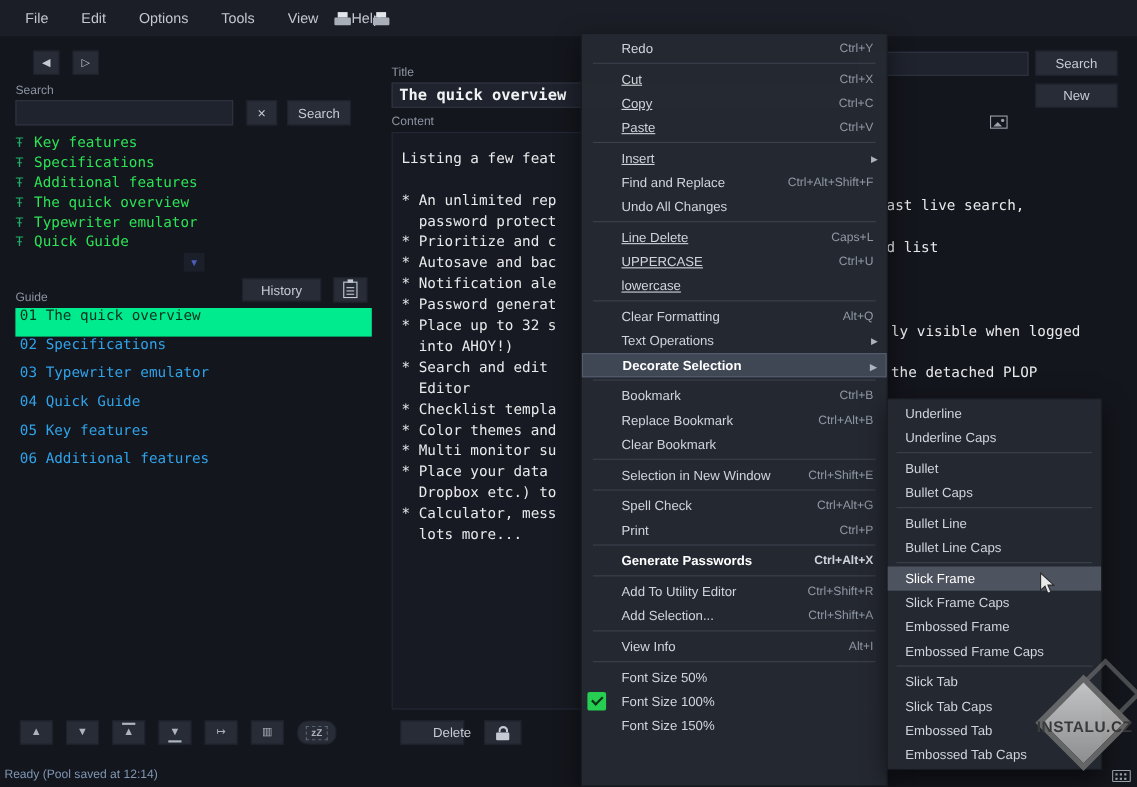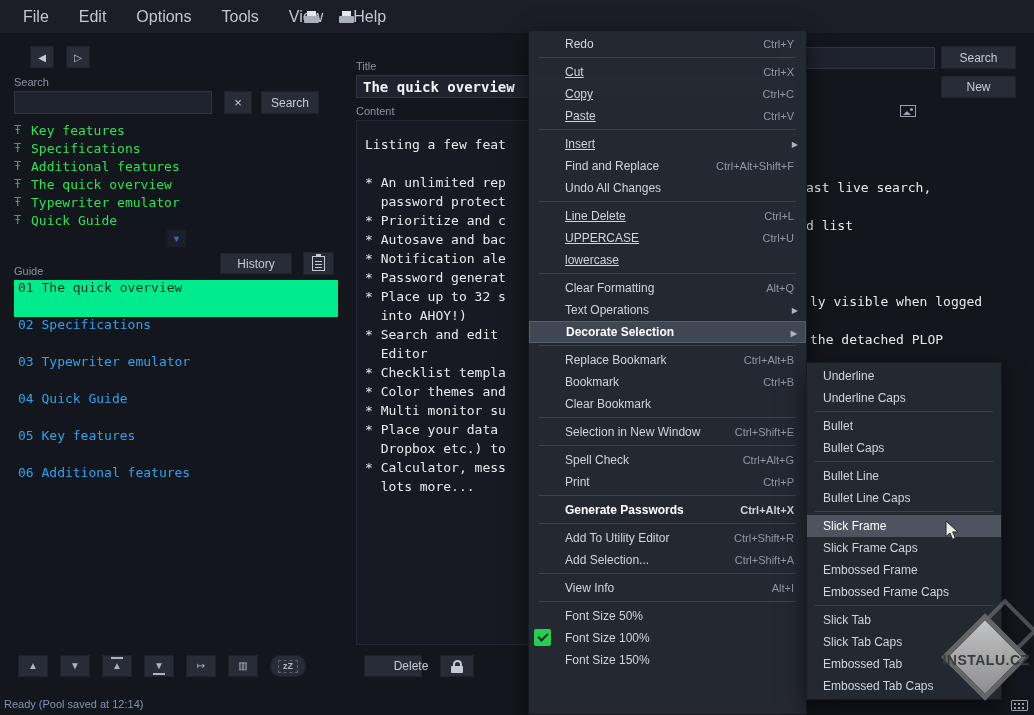--- a/index.html
+++ b/index.html
@@ -7,21 +7,21 @@
   body {
     position:relative; overflow:hidden;
     background:#14161d; color:#c9ced6;
     font-family:"Liberation Sans", sans-serif;
   }
   .abs { position:absolute; }
 
   
   .menubar { left:0; top:0; width:1034px; height:33px; background:#1b1e26; }
   .menubar-items { display:flex; height:33px; align-items:center; padding-left:8px; }
-  .mitem { padding:0 15px; font-size:16px; color:#c3c8d0; height:33px; display:flex; align-items:center; cursor:default; }
+  .mitem { padding:0 15px; font-size:13px; color:#c3c8d0; height:33px; display:flex; align-items:center; cursor:default; }
   .mb-icons { position:absolute; left:304px; top:0; height:33px; display:flex; align-items:center; gap:20px; }
   .printer { width:15px; height:12px; position:relative; display:inline-block; }
   .printer::before { content:""; position:absolute; left:3px; top:0; width:9px; height:5px; background:#e2e5ea; }
   .printer::after  { content:""; position:absolute; left:0; bottom:0; width:15px; height:7px; background:#a9afb9; border-radius:1px; }
 
   
   .btn { background:#272c37; border:1px solid #1e222b; color:#c6cbd3;
          font-family:"Liberation Sans", sans-serif; font-size:12px;
          display:flex; align-items:center; justify-content:center; cursor:default; }
   .input { background:#1f232d; border:1px solid #2f3542; color:#e4e6ea;
@@ -46,21 +46,21 @@
 
   .pinned-label { left:14px; top:265px; }
   .history-btn  { left:220px; top:253px; width:72px; height:21px; }
   .clipboard-btn{ left:303px; top:252px; width:31px; height:23px; }
   .clip { width:13px; height:15px; border:1px solid #c6cbd3; position:relative; display:inline-block; }
   .clip::before { content:""; position:absolute; top:-3px; left:3px; width:5px; height:3px; background:#c6cbd3; }
   .clip::after  { content:""; position:absolute; left:2px; top:4px; width:7px; height:1px; background:#c6cbd3;
                   box-shadow:0 3px 0 #c6cbd3, 0 6px 0 #c6cbd3; }
 
   .pinned { left:14px; top:280px; width:324px; }
-  .pinned-row { height:37px; line-height:19px; padding-left:4px; white-space:pre;
+  .pinned-row { height:26px; line-height:19px; padding-left:4px; white-space:pre;
                 font:13px "DejaVu Sans Mono", monospace; color:#2fa3ea; cursor:default; }
   .pinned-row.selected { background:#00eb8d; color:#08301f; }
 
   .left-toolbar { left:18px; top:655px; display:flex; gap:12px; }
   .left-toolbar .btn { width:30px; height:22px; font-size:10px; color:#aeb4bd; position:relative; }
   .left-toolbar .btn .glyph { position:relative; line-height:1; }
   .glyph.bar-top::before    { content:""; position:absolute; left:-1px; right:-1px; top:-4px; height:2px; background:#aeb4bd; }
   .glyph.bar-bottom::after  { content:""; position:absolute; left:-1px; right:-1px; bottom:-4px; height:2px; background:#aeb4bd; }
   .left-toolbar .btn.sleep { width:36px;border-radius:10px; }
   .left-toolbar .btn.sleep .glyph { border:1px dashed #5a6170; padding:1px 4px; font-size:9px; font-weight:bold; }
@@ -295,21 +295,21 @@
     <div class="cm-item">
       <span class="label-text">Find and Replace</span>
       <span class="sc">Ctrl+Alt+Shift+F</span>
     </div>
     <div class="cm-item">
       <span class="label-text">Undo All Changes</span>
     </div>
     <div class="cm-sep"></div>
     <div class="cm-item u">
       <span class="label-text">Line Delete</span>
-      <span class="sc">Ctrl+L</span>
+      <span class="sc">Caps+L</span>
     </div>
     <div class="cm-item u">
       <span class="label-text">UPPERCASE</span>
       <span class="sc">Ctrl+U</span>
     </div>
     <div class="cm-item u">
       <span class="label-text">lowercase</span>
     </div>
     <div class="cm-sep"></div>
     <div class="cm-item">
@@ -319,26 +319,26 @@
     <div class="cm-item">
       <span class="label-text">Text Operations</span>
       <span class="arrow">▶</span>
     </div>
     <div class="cm-item hl">
       <span class="label-text">Decorate Selection</span>
       <span class="arrow">▶</span>
     </div>
     <div class="cm-sep"></div>
     <div class="cm-item">
+      <span class="label-text">Bookmark</span>
+      <span class="sc">Ctrl+B</span>
+    </div>
+    <div class="cm-item">
       <span class="label-text">Replace Bookmark</span>
       <span class="sc">Ctrl+Alt+B</span>
-    </div>
-    <div class="cm-item">
-      <span class="label-text">Bookmark</span>
-      <span class="sc">Ctrl+B</span>
     </div>
     <div class="cm-item">
       <span class="label-text">Clear Bookmark</span>
     </div>
     <div class="cm-sep"></div>
     <div class="cm-item">
       <span class="label-text">Selection in New Window</span>
       <span class="sc">Ctrl+Shift+E</span>
     </div>
     <div class="cm-sep"></div>

